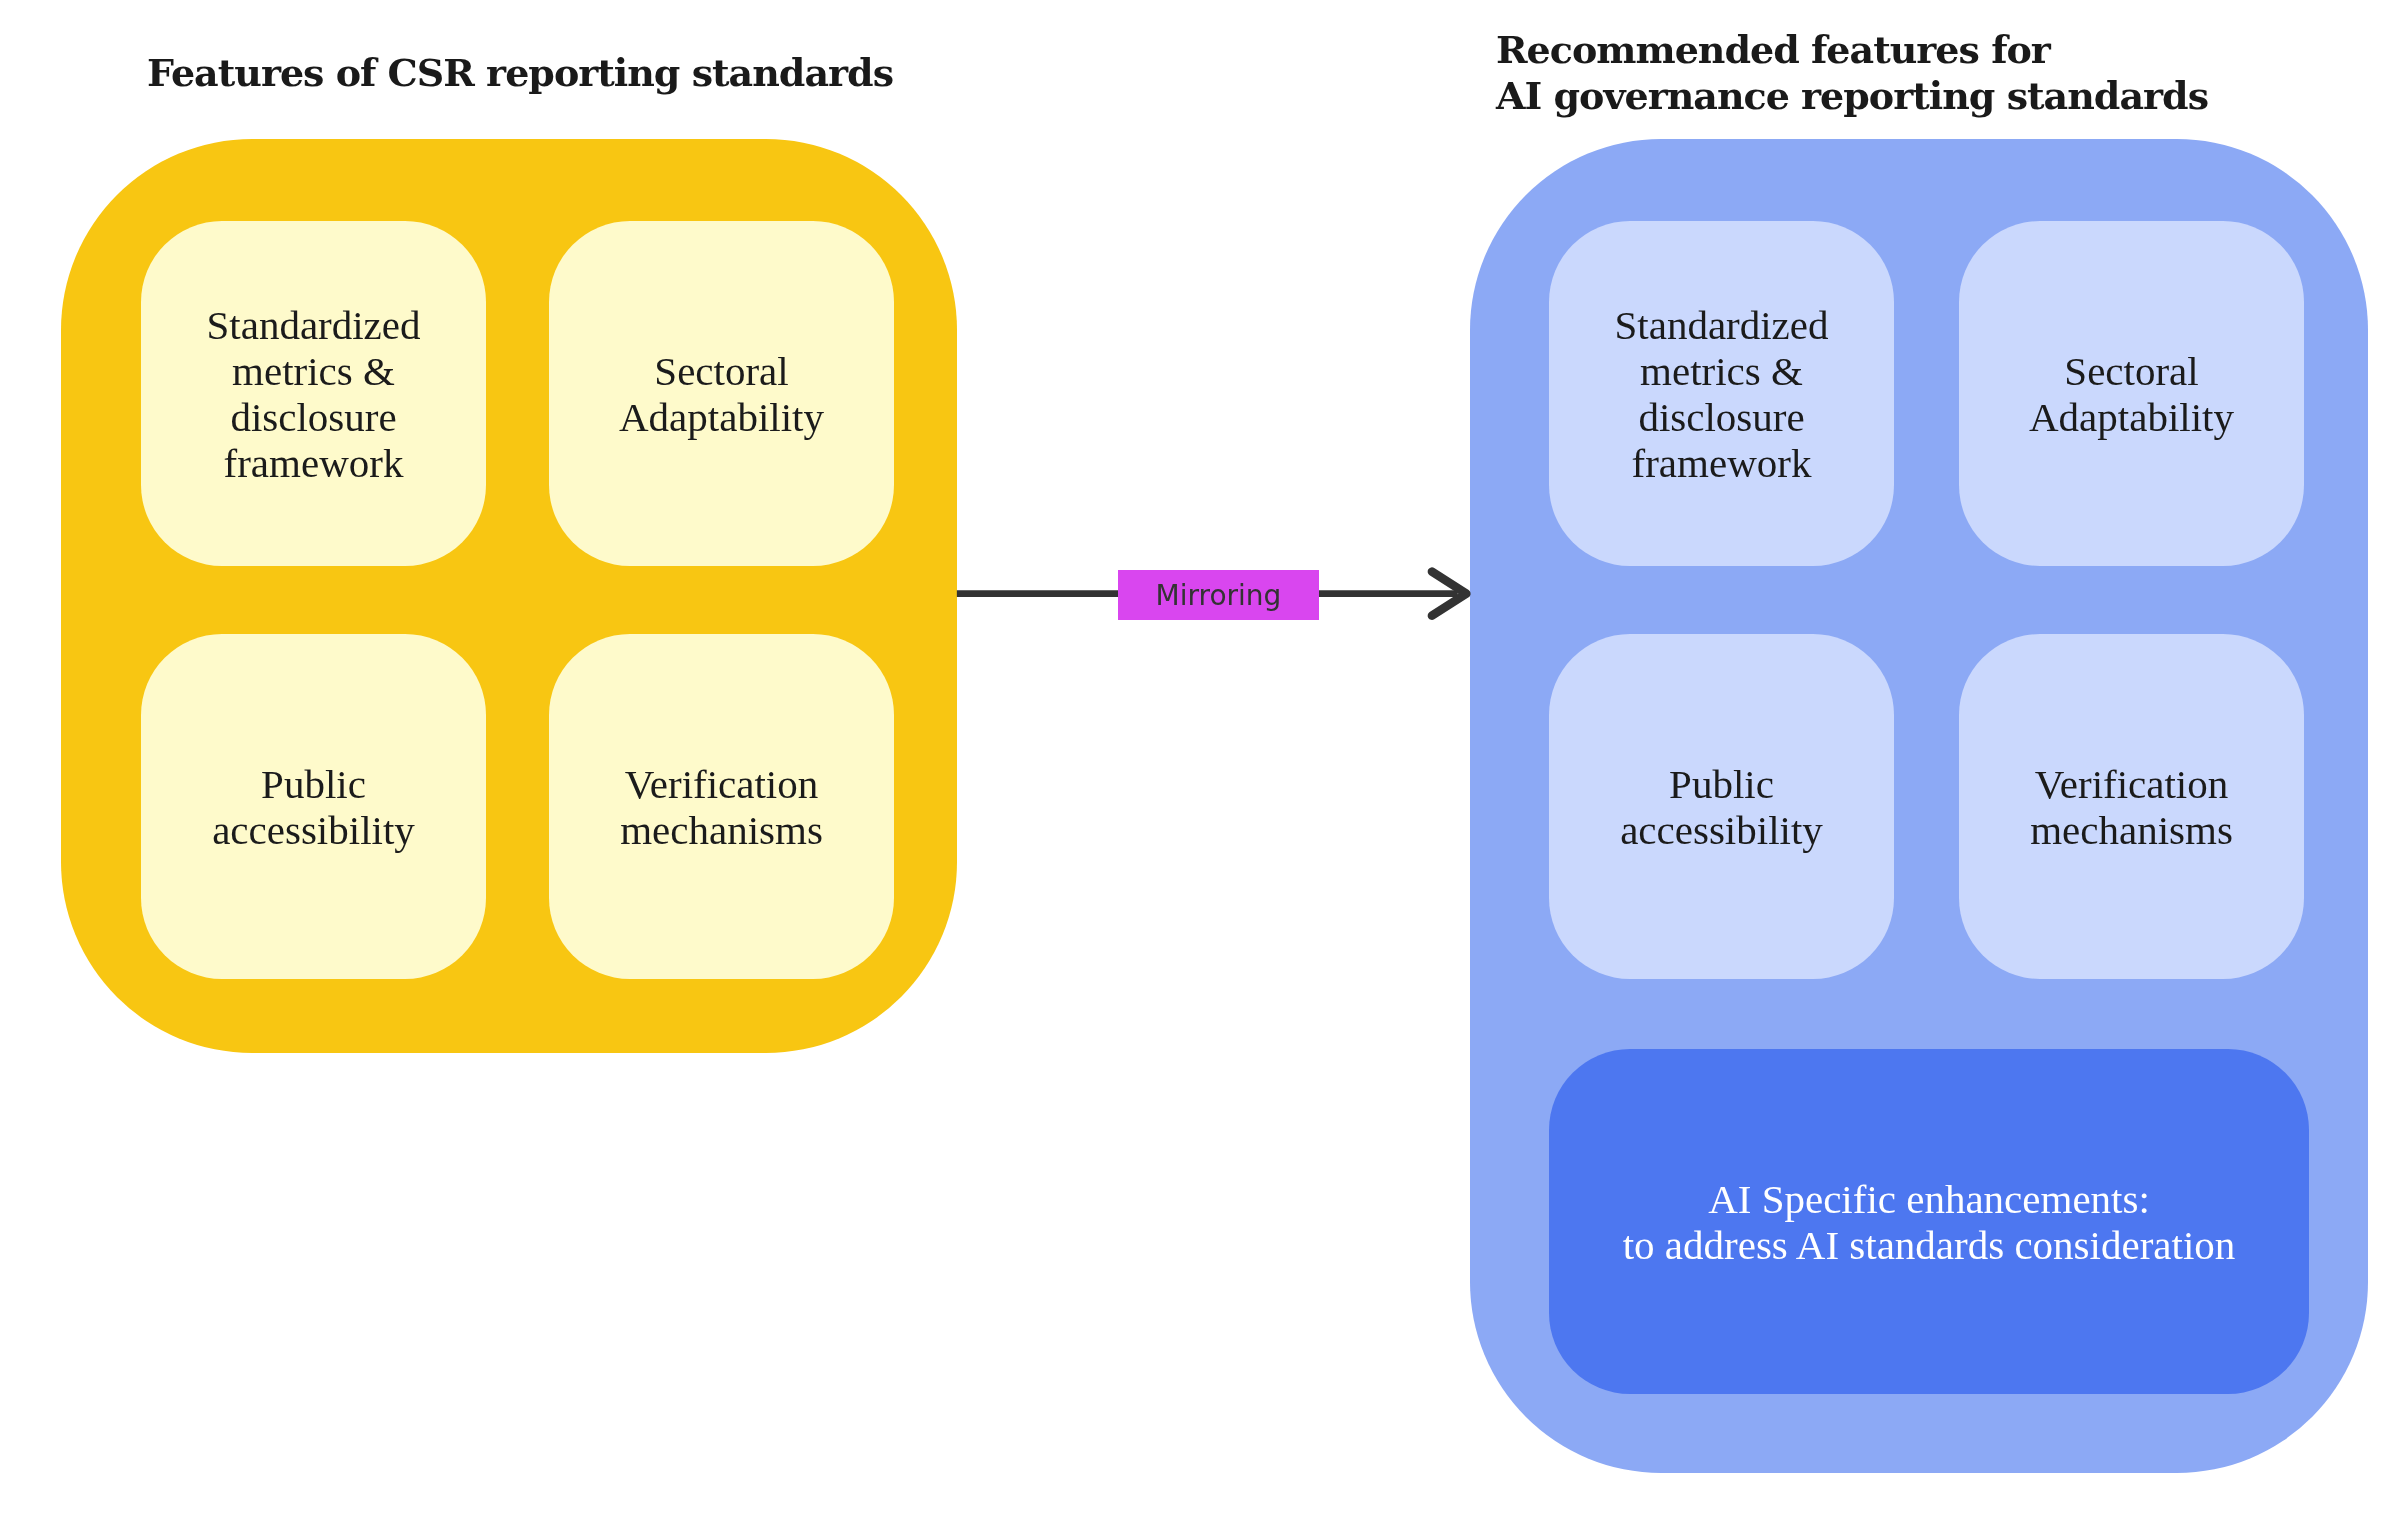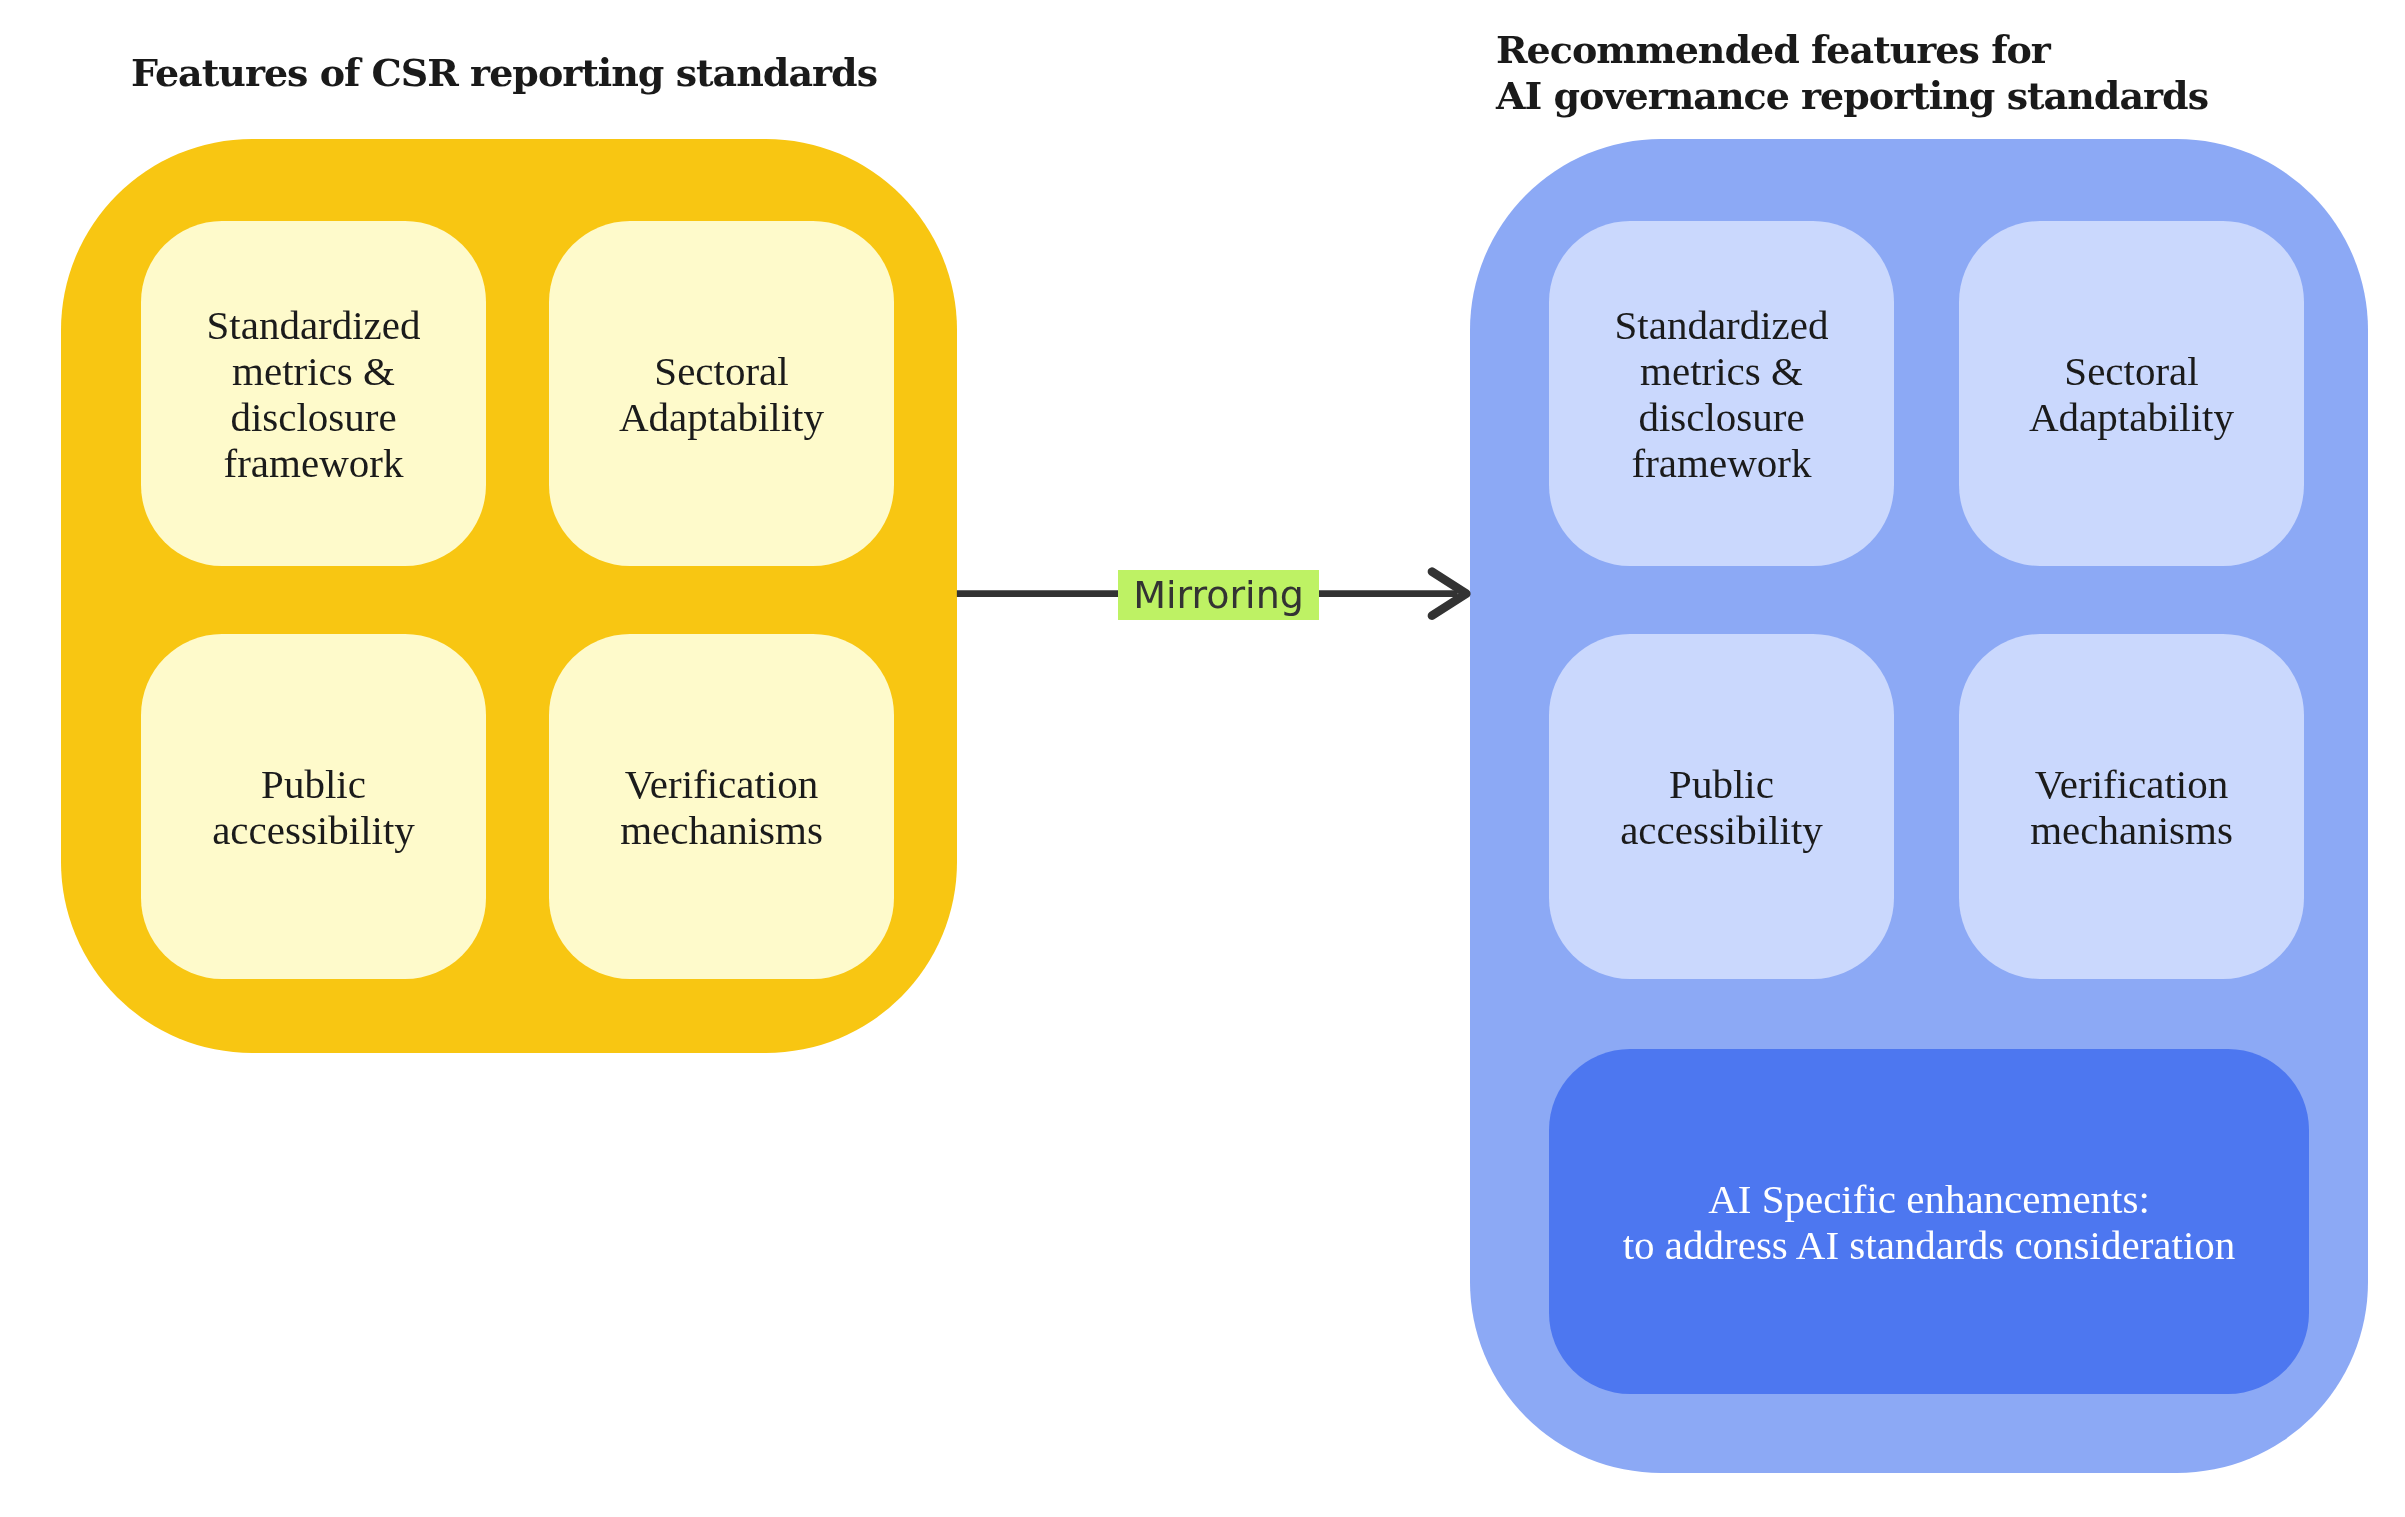--- a/index.html
+++ b/index.html
@@ -7,21 +7,21 @@
   .title {
     position: absolute;
     font-family: "DejaVu Serif", "Liberation Serif", serif;
     font-weight: bold;
     color: #1a1a1a;
     font-size: 38px;
     line-height: 46px;
     letter-spacing: -1px;
     white-space: nowrap;
   }
-  #title-left { left: 131px; top: 50px; }
+  #title-left { left: 147px; top: 50px; }
   #title-right { left: 1496px; top: 27px; }
   .outer {
     position: absolute;
     border-radius: 191px;
   }
   #outer-left { left: 61px; top: 139px; width: 896px; height: 914px; background: #F8C612; }
   #outer-right { left: 1470px; top: 139px; width: 898px; height: 1334px; background: #8CA9F5; }
   .card {
     position: absolute;
     width: 345px; height: 345px;
@@ -48,23 +48,23 @@
     font-family: "Liberation Serif", "DejaVu Serif", serif;
     font-size: 41px; line-height: 46px;
     color: #ffffff;
   }
   #arrow-svg { position: absolute; left: 0; top: 0; }
   #arrow-label {
     position: absolute;
     left: 1118px; top: 570px; width: 201px; height: 50px;
     display: flex; align-items: center; justify-content: center;
     font-family: "DejaVu Sans", "Liberation Sans", sans-serif;
-    font-size: 38px;
+    font-size: 28px;
     color: #333333;
-    background: #bef264;
+    background: #d946ef;
   }
   .pre { white-space: pre-line; }
 </style>
 </head>
 <body>
 
 <div id="title-left" class="title pre">Features of CSR reporting standards</div>
 <div id="title-right" class="title pre">Recommended features for
 AI governance reporting standards</div>
 

